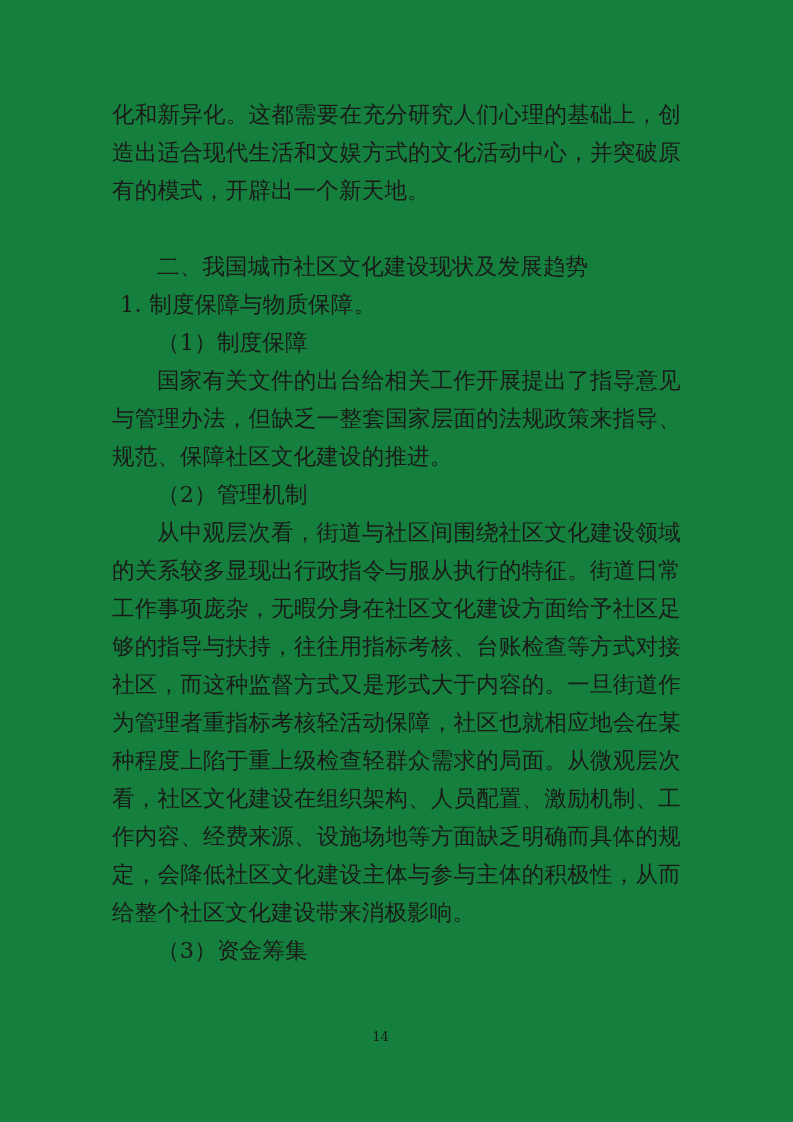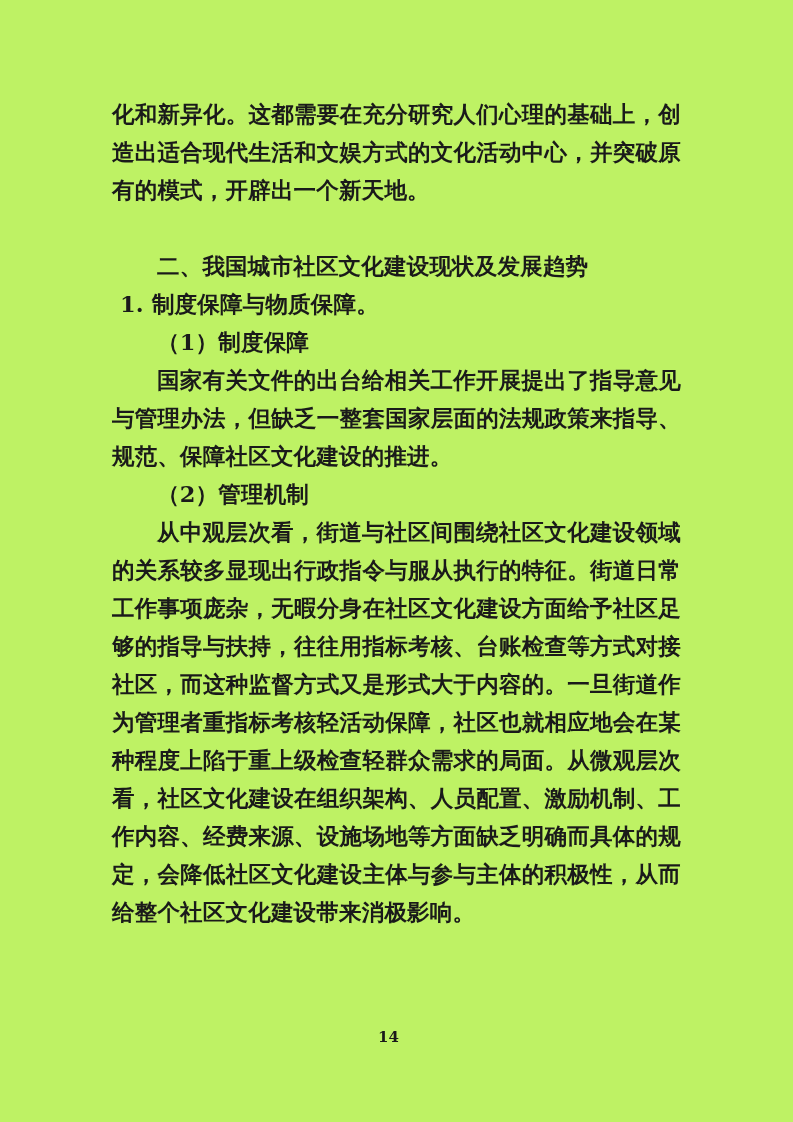--- a/index.html
+++ b/index.html
@@ -6,24 +6,23 @@
   html, body {
     margin: 0;
     padding: 0;
     background: #ffffff;
   }
 
   #page {
     position: relative;
     width: 793px;
     height: 1122px;
-    background: #bef264;
+    background: #15803d;
     overflow: hidden;
     margin: 0 auto;
-    font-weight: bold;
   }
 
   
   #text-column {
     position: absolute;
     left: 112px;
     top: 95px;
     width: 569px;
   }
 
@@ -61,26 +60,26 @@
     margin-left: 8px;
   }
 
   
   .spacer {
     height: 38px;
   }
 
   #page-number {
     position: absolute;
-    left: 104px;
+    left: 96px;
     width: 569px;
     top: 1025px;
     text-align: center;
     font-family: "DejaVu Serif", "Liberation Serif", serif;
-    font-size: 15px;
+    font-size: 13px;
     line-height: 24px;
     color: #1a1a1a;
   }
 </style>
 </head>
 <body>
 
 <div id="page">
 
   <div id="text-column">
@@ -95,18 +94,19 @@
     <p class="line flush">1. 制度保障与物质保障。</p>
 
     <p class="line indent">（1）制度保障</p>
 
     <p class="para indent">国家有关文件的出台给相关工作开展提出了指导意见与管理办法，但缺乏一整套国家层面的法规政策来指导、规范、保障社区文化建设的推进。</p>
 
     <p class="line indent">（2）管理机制</p>
 
     <p class="para indent">从中观层次看，街道与社区间围绕社区文化建设领域的关系较多显现出行政指令与服从执行的特征。街道日常工作事项庞杂，无暇分身在社区文化建设方面给予社区足够的指导与扶持，往往用指标考核、台账检查等方式对接社区，而这种监督方式又是形式大于内容的。一旦街道作为管理者重指标考核轻活动保障，社区也就相应地会在某种程度上陷于重上级检查轻群众需求的局面。从微观层次看，社区文化建设在组织架构、人员配置、激励机制、工作内容、经费来源、设施场地等方面缺乏明确而具体的规定，会降低社区文化建设主体与参与主体的积极性，从而给整个社区文化建设带来消极影响。</p>
 
+    <p class="line indent">（3）资金筹集</p>
 
   </div>
 
   <div id="page-number">14</div>
 
 </div>
 
 </body></html>

